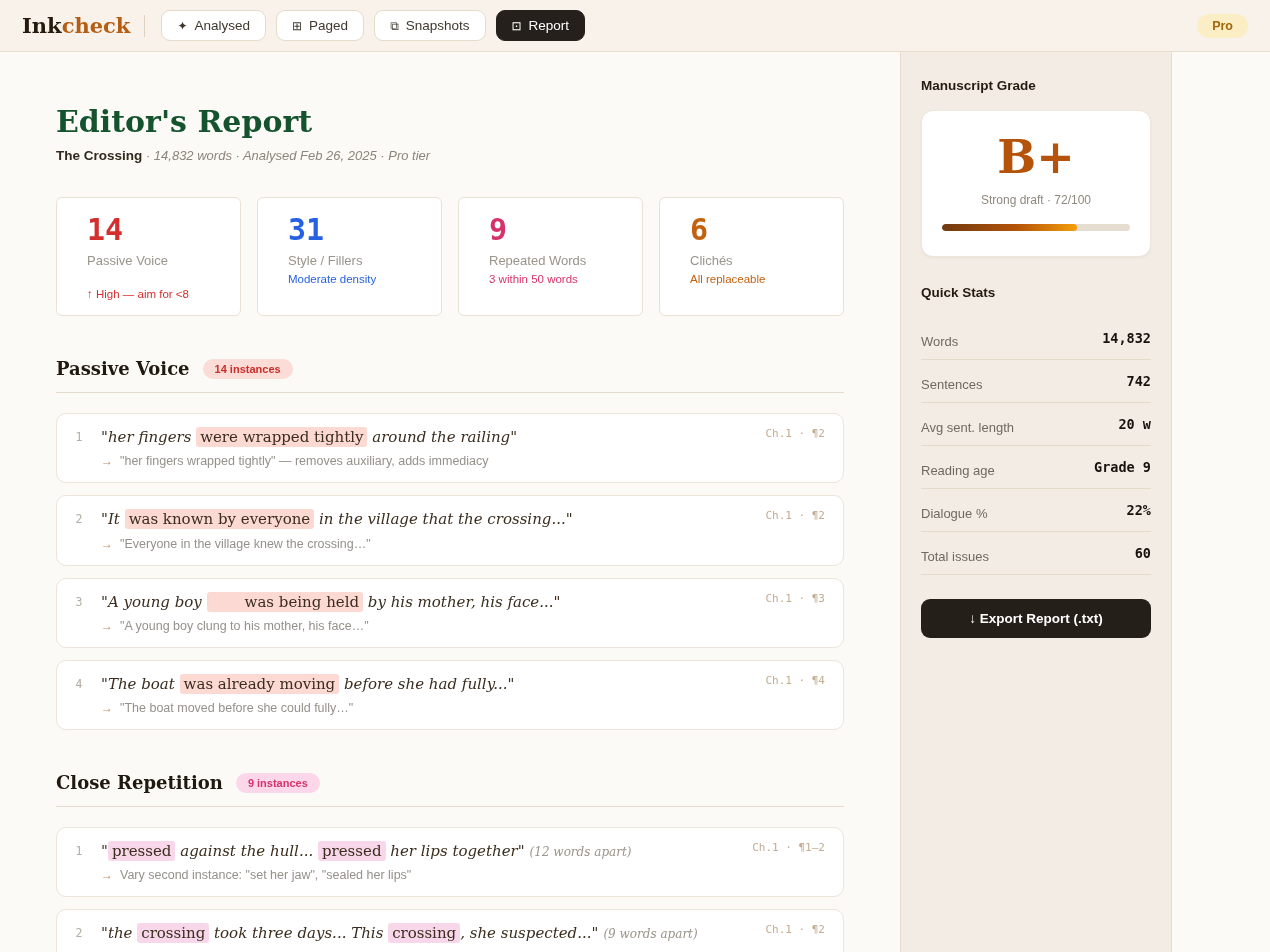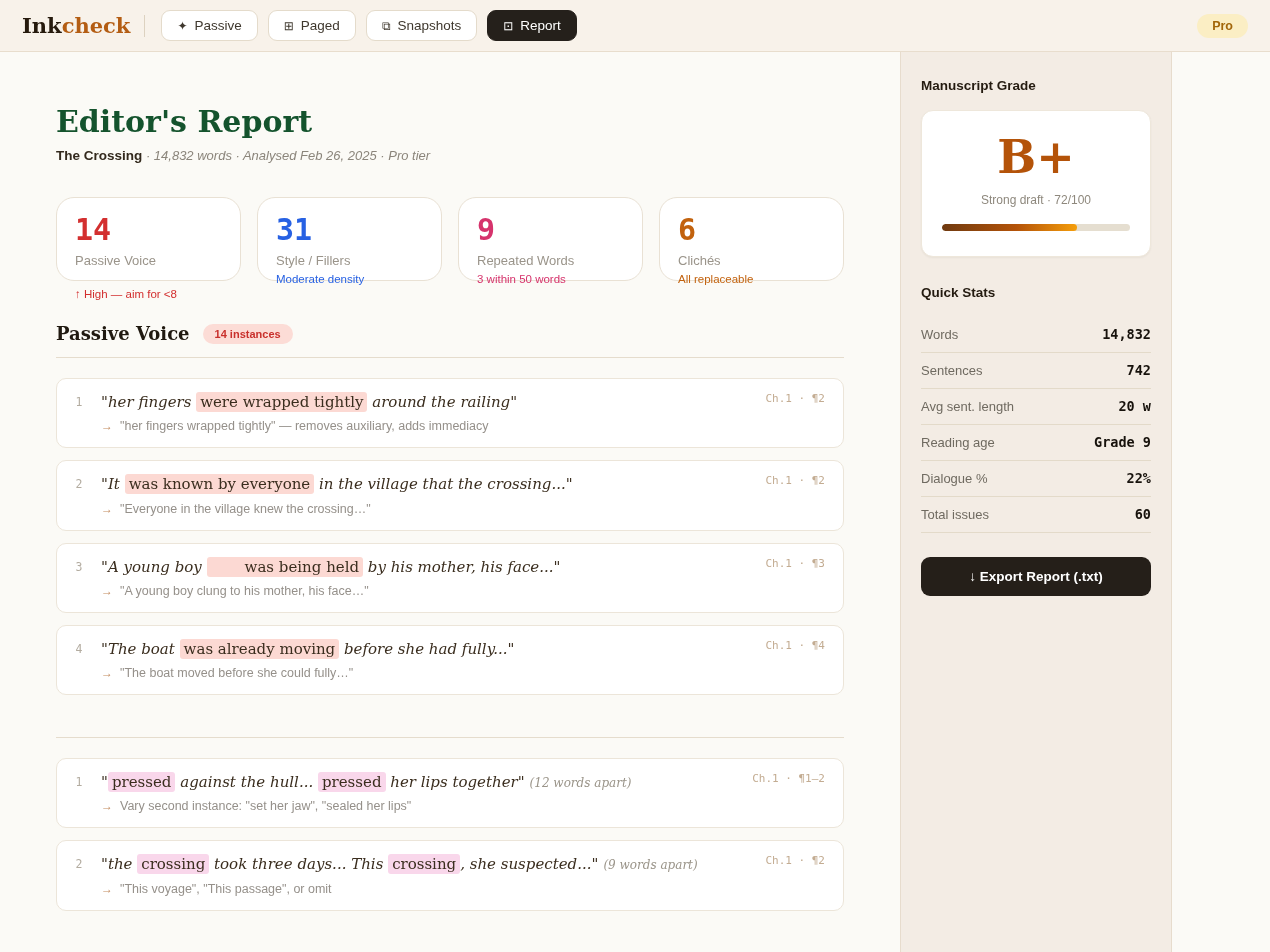--- a/index.html
+++ b/index.html
@@ -46,22 +46,22 @@
   h1 {
     font-family:"DejaVu Serif", serif; font-size:30px;
     margin:22px 0 9px; color:#14532d;
   }
   .meta-line { margin:0; font-size:13px; color:#8b857b; }
   .ms-name { font-weight:bold; color:#33291d; font-size:13.5px; }
   .ms-meta { font-style:italic; }
   
   .stat-cards { display:grid; grid-template-columns:repeat(4,1fr); gap:16px; margin-top:34px; }
   .stat-card {
-    background:#fff; border:1px solid #e9e1d4; border-radius:18px;
-    padding:15px 18px 14px; height:84px;
+    background:#fff; border:1px solid #e9e1d4; border-radius:6px;
+    padding:15px 30px 14px; height:119px;
   }
   .stat-num { font-family:"DejaVu Sans Mono", monospace; font-weight:bold; font-size:30px; line-height:1.15; }
   .stat-label { color:#9a948a; font-size:13px; margin-top:5px; }
   .stat-note { font-size:11.5px; margin-top:5px; }
   
   .section { margin-top:42px; }
   .section-head { display:flex; align-items:center; gap:13px; }
   .section-head h2 { font-family:"DejaVu Serif", serif; font-size:18px; margin:0; color:#201910; }
   .count-badge { font-size:11px; font-weight:bold; padding:4px 12px; border-radius:999px; }
   .section-rule { border-bottom:1px solid #e5dccd; margin:13px 0 20px; }
@@ -91,38 +91,38 @@
     box-shadow:0 1px 2px rgba(40,30,10,.05);
   }
   .grade { font-family:"DejaVu Serif", serif; font-weight:bold; font-size:46px; color:#b45309; line-height:1.05; }
   .grade-sub { margin-top:12px; font-size:12px; color:#8e887d; }
   .bar { margin-top:17px; height:7px; background:#e5ded0; border-radius:99px; overflow:hidden; }
   .bar .fill { height:100%; border-radius:99px; background:linear-gradient(90deg,#6f3a10,#b45309 55%,#f59e0b); }
   .stat-row {
     display:flex; justify-content:space-between; align-items:center;
     padding:9px 0 10px; border-bottom:1px solid #e3dac9; font-size:13px;
   }
-  .stat-row .sr-label { color:#6f6a60; }
+  .stat-row .sr-label { color:#6f6a60;margin-top:8px; }
   .stat-row .sr-value { font-family:"DejaVu Sans Mono", monospace; font-weight:bold; font-size:13.5px; color:#17120c; }
   .export-btn {
     margin-top:24px; width:100%; background:#251f19; color:#fff;
     font-weight:bold; font-size:13.5px; padding:12px 10px; border:none;
     border-radius:9px; cursor:pointer; font-family:"Liberation Sans", sans-serif;
   }
 </style>
 </head>
 <body>
 
 <nav>
   <div class="logo"><span>Ink</span><span class="logo-check">check</span></div>
   <div class="nav-divider"></div>
   <div class="nav-buttons" id="nav-buttons">
       <button class="nav-btn">
         <span class="btn-icon">✦</span>
-        <span class="btn-label">Passive</span>
+        <span class="btn-label">Analysed</span>
       </button>
       <button class="nav-btn">
         <span class="btn-icon">⊞</span>
         <span class="btn-label">Paged</span>
       </button>
       <button class="nav-btn">
         <span class="btn-icon">⧉</span>
         <span class="btn-label">Snapshots</span>
       </button>
       <button class="nav-btn active">
@@ -196,20 +196,24 @@
           <div class="issue-item">
             <div class="item-num">4</div>
             <div class="item-body">
               <div class="quote"><span>"The boat </span><span class="hl" style="background: rgb(252, 217, 211);">was already moving</span><span> before she had fully..."</span></div>
               <div class="sugg"><span class="arrow">→</span><span>"The boat moved before she could fully…"</span></div>
             </div>
             <div class="item-meta">Ch.1 · ¶4</div>
           </div>
         </section>
         <section class="section">
+          <div class="section-head">
+            <h2>Close Repetition</h2>
+            <span class="count-badge" style="background: rgb(251, 215, 233); color: rgb(214, 51, 108);">9 instances</span>
+          </div>
           <div class="section-rule"></div>
           <div class="issue-item">
             <div class="item-num">1</div>
             <div class="item-body">
               <div class="quote"><span>"</span><span class="hl" style="background: rgb(249, 215, 235);">pressed</span><span> against the hull... </span><span class="hl" style="background: rgb(249, 215, 235);">pressed</span><span> her lips together"</span><span class="apart">(12 words apart)</span></div>
               <div class="sugg"><span class="arrow">→</span><span>Vary second instance: "set her jaw", "sealed her lips"</span></div>
             </div>
             <div class="item-meta">Ch.1 · ¶1–2</div>
           </div>
           <div class="issue-item">

